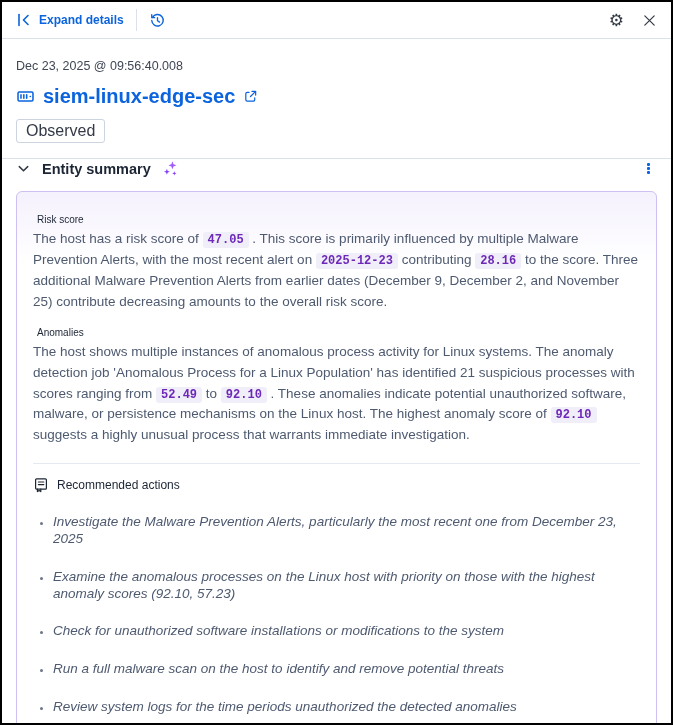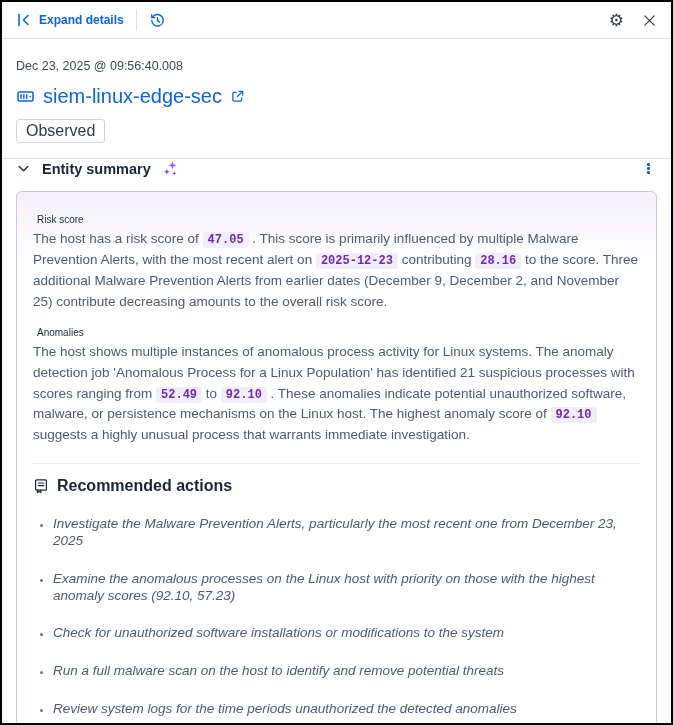--- a/index.html
+++ b/index.html
@@ -35,21 +35,21 @@
     color:var(--blue);font-size:12px;font-weight:700;cursor:pointer;
   }
   .v-divider{width:1px;height:22px;background:var(--divider);margin:0 12px;}
   .icon-btn{cursor:pointer;display:flex;align-items:center;justify-content:center;}
   .topbar-right{margin-left:auto;display:flex;align-items:center;gap:18px;color:var(--icon-dark);}
   .gear-glyph{font-size:17px;line-height:1;color:var(--icon-dark);}
   
   .content{padding:14px 14px 0;}
   .timestamp{font-size:12.5px;color:#3f4654;margin:6px 0 12px;}
   .host-row{display:flex;align-items:center;gap:8px;}
-  .host-title{font-size:20px;font-weight:400;color:var(--blue);cursor:pointer;}
+  .host-title{font-size:20px;font-weight:700;color:var(--blue);cursor:pointer;}
   .badge{
     display:inline-block;margin-top:11px;padding:2px 9px;
     border:1px solid #ccd4e0;border-radius:3px;
     font-size:16px;font-weight:500;color:var(--icon-dark);background:#fff;
   }
   .hr-full{height:1px;background:var(--divider);margin:15px -14px 0;}
   
   .summary-header{display:flex;align-items:center;gap:11px;margin:0 0 13px;}
   .summary-title{font-size:14.5px;font-weight:700;color:var(--dark);}
   .menu-dots{margin-left:auto;cursor:pointer;padding:2px;}
@@ -62,21 +62,21 @@
   }
   .sec-heading{font-size:10px;font-weight:400;color:var(--dark);margin:14px 4px 4px;}
   .sec-para{font-size:13.5px;line-height:1.55;color:var(--body);margin:0;}
   .inline-code{
     font-family:"Liberation Mono","DejaVu Sans Mono",monospace;
     font-size:12px;font-weight:700;color:var(--code-text);
     background:var(--code-bg);border-radius:3px;padding:1px 5px;white-space:nowrap;
   }
   .actions-block{border-top:1px solid #e4e9f2;margin-top:17px;padding-top:13px;}
   .actions-header{display:flex;align-items:center;gap:8px;}
-  .actions-title{font-size:16px;font-weight:700;color:var(--dark);}
+  .actions-title{font-size:12px;font-weight:400;color:var(--dark);}
   ul.actions{margin:8px 0 0;padding-left:20px;}
   ul.actions li{
     font-size:13.5px;line-height:1.24;color:var(--body);margin:21px 0;font-style:italic;
   }
   ul.actions li::marker{color:#6b7687;font-size:11px;}
 </style>
 </head>
 <body>
 
 <div class="topbar">

